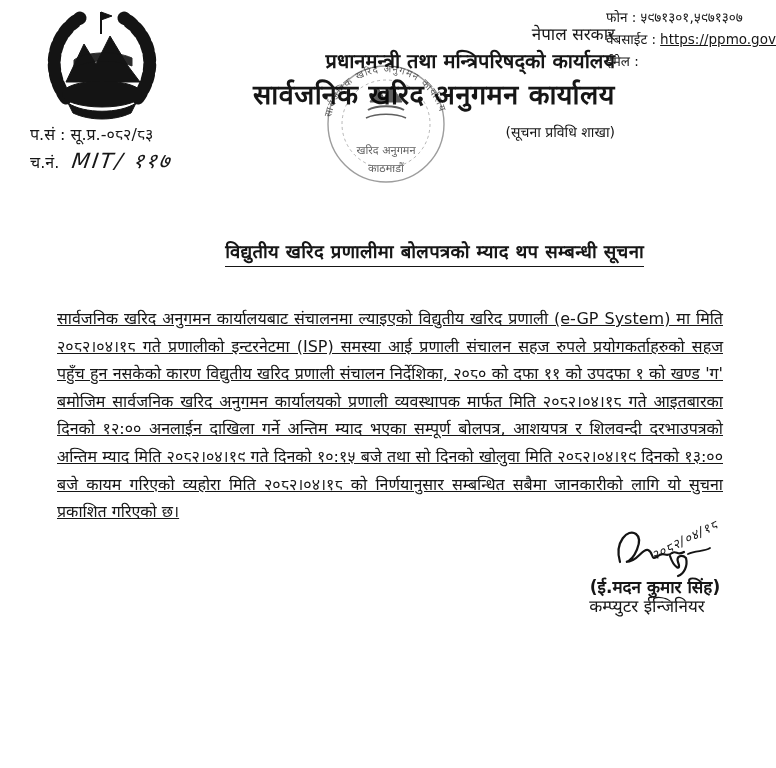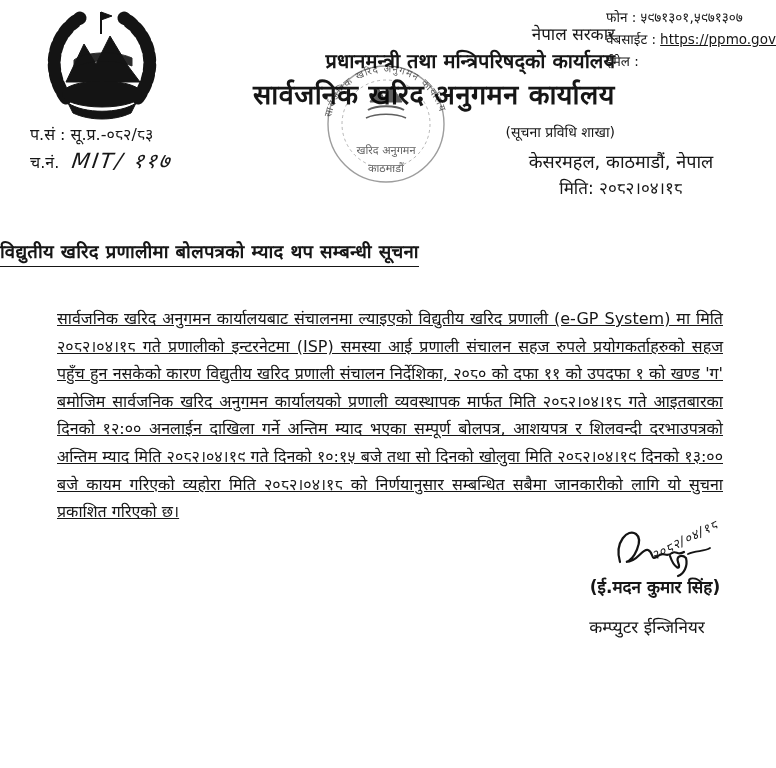--- a/index.html
+++ b/index.html
@@ -28,38 +28,38 @@
   .refs{position:absolute;left:30px;top:122px;font-size:16px;line-height:26px;}
   .refs .hand{
     font-size:21px;font-style:italic;letter-spacing:2px;
     transform:skewX(-8deg);display:inline-block;margin-left:8px;
   }
   .addr{position:absolute;left:498px;top:148px;width:246px;text-align:center;}
   .addr-line{font-size:18px;line-height:27px;}
   .date-line{font-size:17px;line-height:26px;}
   .stamp{position:absolute;left:316px;top:58px;width:140px;height:134px;opacity:.85;mix-blend-mode:multiply;}
   
-  .title-wrap{position:absolute;left:0;top:238px;width:644px;text-align:left;}
+  .title-wrap{position:absolute;left:0;top:238px;width:644px;text-align:right;}
   .title{
     display:inline-block;font-size:18.5px;font-weight:bold;
     border-bottom:1.6px solid #161616;padding-bottom:3px;letter-spacing:.3px;
   }
   .body-text{
     position:absolute;left:57px;top:289px;width:666px;
     font-size:16px;line-height:27.6px;text-align:justify;text-decoration:underline;
   }
   
   .sig-mark{position:absolute;left:608px;top:522px;width:140px;height:58px;}
   .sig-date{
     position:absolute;left:656px;top:546px;
     font-size:13px;font-style:italic;white-space:nowrap;
     transform:rotate(-27deg);transform-origin:left bottom;letter-spacing:1px;
   }
   .sig-name{position:absolute;left:570px;top:574px;width:170px;text-align:center;font-size:17px;line-height:26px;font-weight:bold;}
-  .sig-post{position:absolute;left:562px;top:614px;width:170px;text-align:center;font-size:17px;line-height:26px;}
+  .sig-post{position:absolute;left:562px;top:593px;width:170px;text-align:center;font-size:17px;line-height:26px;}
 </style>
 </head>
 <body>
 
 <div class="page">
 
   <div class="emblem">
     <svg viewBox="0 0 116 114" width="116" height="114" aria-hidden="true">
       <g fill="#141414" stroke="#141414">
         <path d="M22,90 C2,62 8,28 36,10" fill="none" stroke-width="13" stroke-dasharray="6 4" stroke-linecap="round"></path>
@@ -119,24 +119,20 @@
     <div>
       <span>प.सं :</span>
       <span>सू.प्र.-०८२/८३</span>
     </div>
     <div>
       <span>च.नं.</span>
       <span class="hand">MIT/ ११७</span>
     </div>
   </div>
 
-  <div class="addr">
-    <div class="addr-line">केसरमहल, काठमाडौं, नेपाल</div>
-    <div class="date-line">मिति: २०८२।०४।१८</div>
-  </div>
 
   <div class="title-wrap">
     <span class="title">विद्युतीय खरिद प्रणालीमा बोलपत्रको म्याद थप सम्बन्धी सूचना</span>
   </div>
 
   <p class="body-text">सार्वजनिक खरिद अनुगमन कार्यालयबाट संचालनमा ल्याइएको विद्युतीय खरिद प्रणाली (e-GP System) मा मिति २०८२।०४।१८ गते प्रणालीको इन्टरनेटमा (ISP) समस्या आई प्रणाली संचालन सहज रुपले प्रयोगकर्ताहरुको सहज पहुँच हुन नसकेको कारण विद्युतीय खरिद प्रणाली संचालन निर्देशिका, २०८० को दफा ११ को उपदफा १ को खण्ड 'ग' बमोजिम सार्वजनिक खरिद अनुगमन कार्यालयको प्रणाली व्यवस्थापक मार्फत मिति २०८२।०४।१८ गते आइतबारका दिनको १२:०० अनलाईन दाखिला गर्ने अन्तिम म्याद भएका सम्पूर्ण बोलपत्र, आशयपत्र र शिलवन्दी दरभाउपत्रको अन्तिम म्याद मिति २०८२।०४।१९ गते दिनको १०:१५ बजे तथा सो दिनको खोलुवा मिति २०८२।०४।१९ दिनको १३:०० बजे कायम गरिएको व्यहोरा मिति २०८२।०४।१८ को निर्णयानुसार सम्बन्धित सबैमा जानकारीको लागि यो सुचना प्रकाशित गरिएको छ।</p>
 
   <div class="sig-mark">
     <svg viewBox="0 0 140 58" width="140" height="58" aria-hidden="true">
       <g fill="none" stroke="#141414" stroke-width="2.2" stroke-linecap="round">

